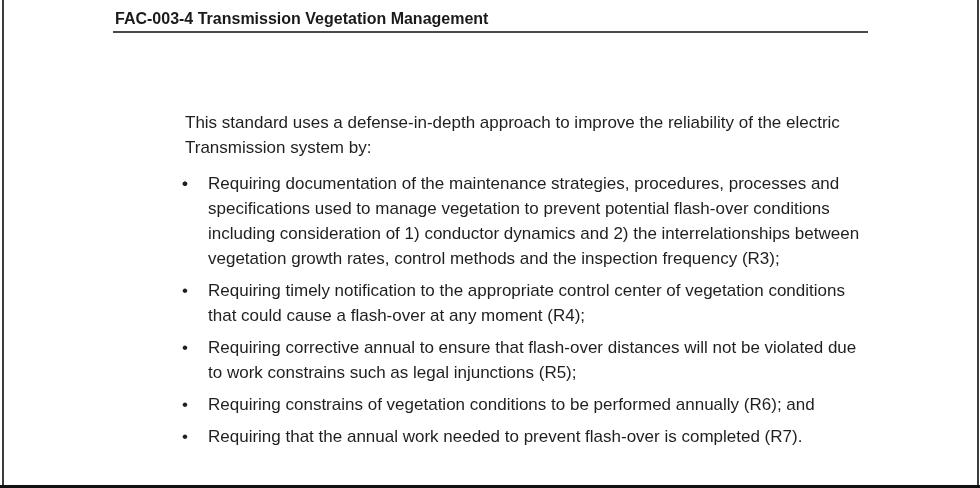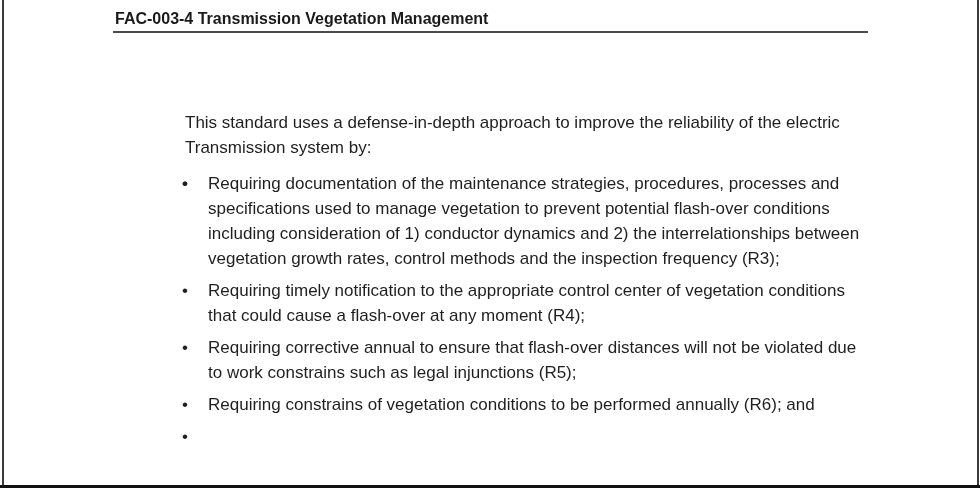--- a/index.html
+++ b/index.html
@@ -113,16 +113,17 @@
       <li>
         <span class="marker">•</span>
         <span>Requiring corrective annual to ensure that flash-over distances will not be violated due to work constrains such as legal injunctions (R5);</span>
       </li>
       <li>
         <span class="marker">•</span>
         <span>Requiring constrains of vegetation conditions to be performed annually (R6); and</span>
       </li>
       <li>
         <span class="marker">•</span>
+        <span>Requiring that the annual work needed to prevent flash-over is completed (R7).</span>
       </li>
     </ul>
   </div>
 </div>
 
 </body></html>

